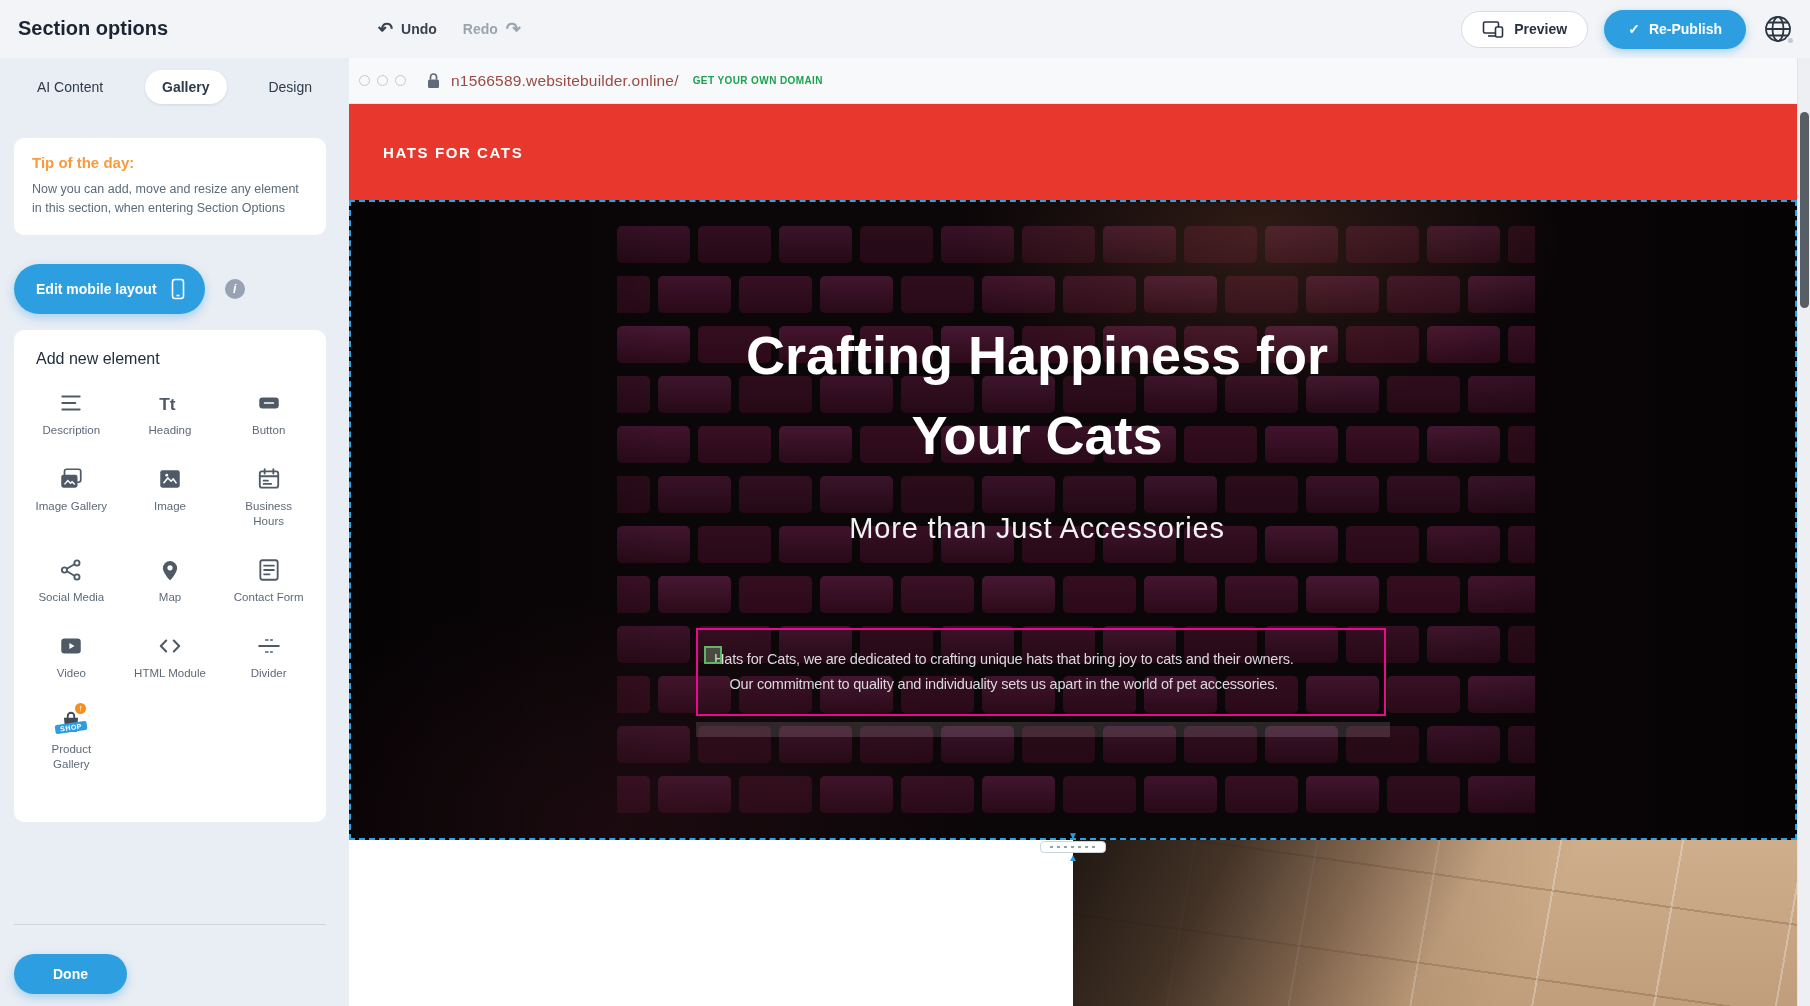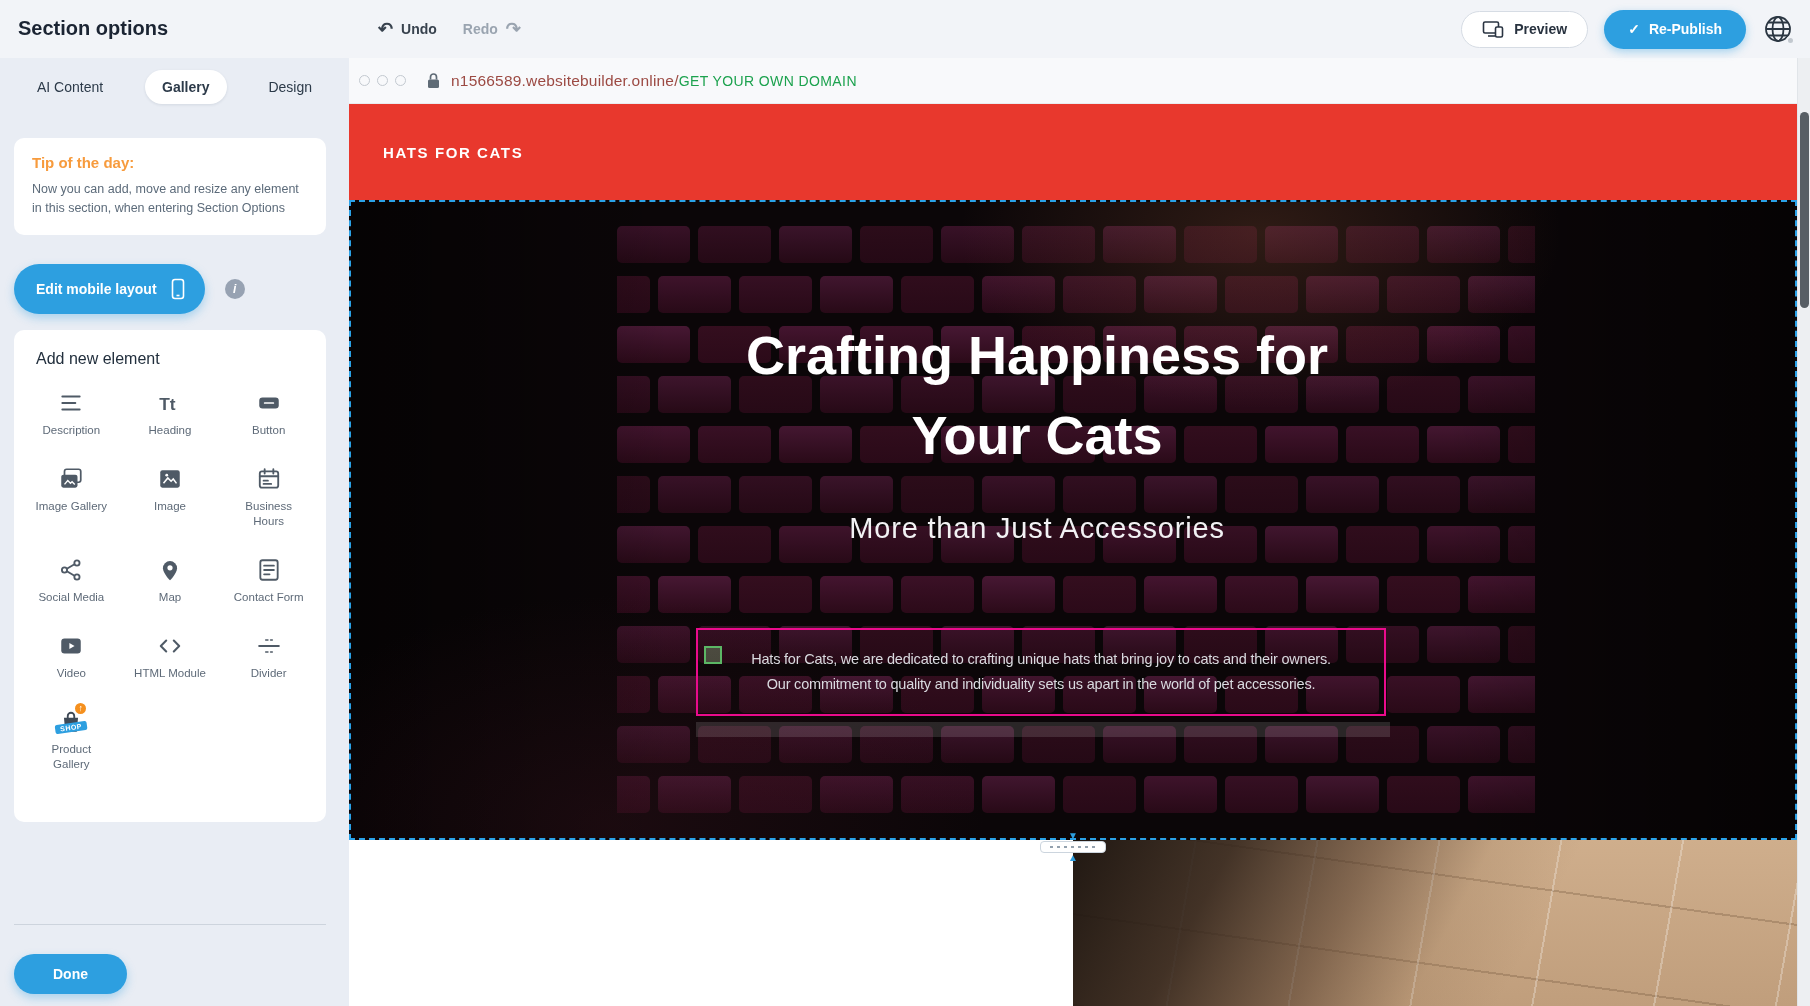--- a/index.html
+++ b/index.html
@@ -42,42 +42,42 @@
   .side-divider{position:absolute;top:866px;left:14px;width:312px;border-top:1px solid #cdd4dd}
   .btn-done{position:absolute;top:896px;left:14px;width:113px;height:40px;background:#2d9fe0;border:none;border-radius:21px;color:#fff;font-size:14px;font-weight:bold;cursor:pointer;box-shadow:0 4px 10px rgba(45,159,224,.35)}
 
   
   .browser{position:absolute;top:58px;left:349px;width:1461px;height:948px;background:#fff}
   .chrome{position:absolute;top:0;left:0;width:1448px;height:46px;background:#f8f9fb;border-bottom:1px solid #e9ecef;display:flex;align-items:center;padding:0 10px}
   .win-dots{display:flex;gap:7px;margin-right:20px}
   .win-dot{width:11px;height:11px;border-radius:50%;border:1.5px solid #c3c9d0}
   .lock-icon{margin-right:10px;display:flex}
   .url-text{font-size:15.5px;color:#9c4a43;letter-spacing:.2px;cursor:text}
-  .domain-link{font-size:14px;font-weight:normal;color:#1ca24e;letter-spacing:.4px;cursor:pointer}
+  .domain-link{margin-left:14px;font-size:10px;font-weight:bold;color:#1ca24e;letter-spacing:.4px;cursor:pointer}
 
   .site{position:absolute;top:46px;left:0;width:1448px;height:902px;background:#7f1d1d;overflow:hidden}
   .site-header{position:relative;height:96px;background:#e8382d;display:flex;align-items:center;padding:0 34px}
   .logo{color:#fff;font-weight:bold;font-size:15px;letter-spacing:1.6px}
   .site-nav{position:absolute;right:34px;top:0;height:96px;display:flex;align-items:center;gap:30px}
   .nav-item{color:#fff;font-size:15px;cursor:pointer;padding-bottom:3px;border-bottom:2px solid transparent}
   .nav-item.active{border-bottom:2px solid #fff}
   .nav-more{color:#fff;font-size:17px;font-weight:bold;cursor:pointer;letter-spacing:1px}
 
   
   .hero{position:relative;height:640px;background:#0b0608;border:2px dashed #2aa2e8;overflow:hidden;cursor:pointer}
   .tile-wall{position:absolute;left:266px;top:24px;width:918px;height:604px;overflow:hidden}
   .tile{position:absolute;width:73px;height:37px;border-radius:5px;background:linear-gradient(180deg,#451430,#300c1c)}
   .hero-ambient{position:absolute;inset:0;pointer-events:none;background:
     radial-gradient(430px 250px at 63% 5%, rgba(150,88,58,.26), transparent 70%),
     radial-gradient(520px 320px at 18% 98%, rgba(66,22,34,.30), transparent 72%),
     linear-gradient(90deg, rgba(0,0,0,.55) 0%, rgba(0,0,0,0) 22%, rgba(0,0,0,0) 76%, rgba(0,0,0,.55) 100%)}
   .hero-copy{position:absolute;left:286px;top:114px;width:800px;text-align:center}
   .hero-heading{font-size:54px;font-weight:600;line-height:1.48;color:#fff;white-space:pre-line;cursor:pointer}
   .hero-sub{margin-top:36px;font-size:29px;font-weight:400;letter-spacing:.8px;color:#f2f2f4;cursor:pointer}
-  .selected-el{position:absolute;left:345px;top:426px;width:690px;height:88px;border:2px solid #ea0b8c;display:flex;align-items:center;justify-content:center;padding:0 16px;cursor:text}
+  .selected-el{position:absolute;left:345px;top:426px;width:690px;height:88px;border:2px solid #ea0b8c;display:flex;align-items:center;padding:0 16px;cursor:text}
   .selected-el p{font-size:14.5px;line-height:1.7;letter-spacing:-.2px;color:#d9dadf;text-align:center;white-space:pre-line}
   .handle-green{position:absolute;left:6px;top:16px;width:18px;height:18px;background:rgba(150,220,150,.30);border:2px solid #5cb665;cursor:grab}
   .ghost-strip{position:absolute;left:345px;top:520px;width:694px;height:15px;background:rgba(255,255,255,.13)}
 
   .resize-handle{position:absolute;left:681px;top:724px;width:86px;height:38px;z-index:7;display:flex;flex-direction:column;align-items:center;justify-content:center;cursor:row-resize}
   .rh-arrow{font-size:10px;line-height:.8;color:#2d9fe0}
   .rh-pill{width:66px;height:12px;margin:1px 0;background:#fff;border:1px solid #ccd5de;border-radius:4px;background-image:repeating-linear-gradient(90deg,#93a1ae 0 3px,transparent 3px 7px);background-size:46px 2px;background-repeat:no-repeat;background-position:center}
 
   .next-section{position:relative;height:166px;background:#fff;cursor:pointer}
   .floor-photo{position:absolute;right:0;top:0;width:724px;height:166px;background:

